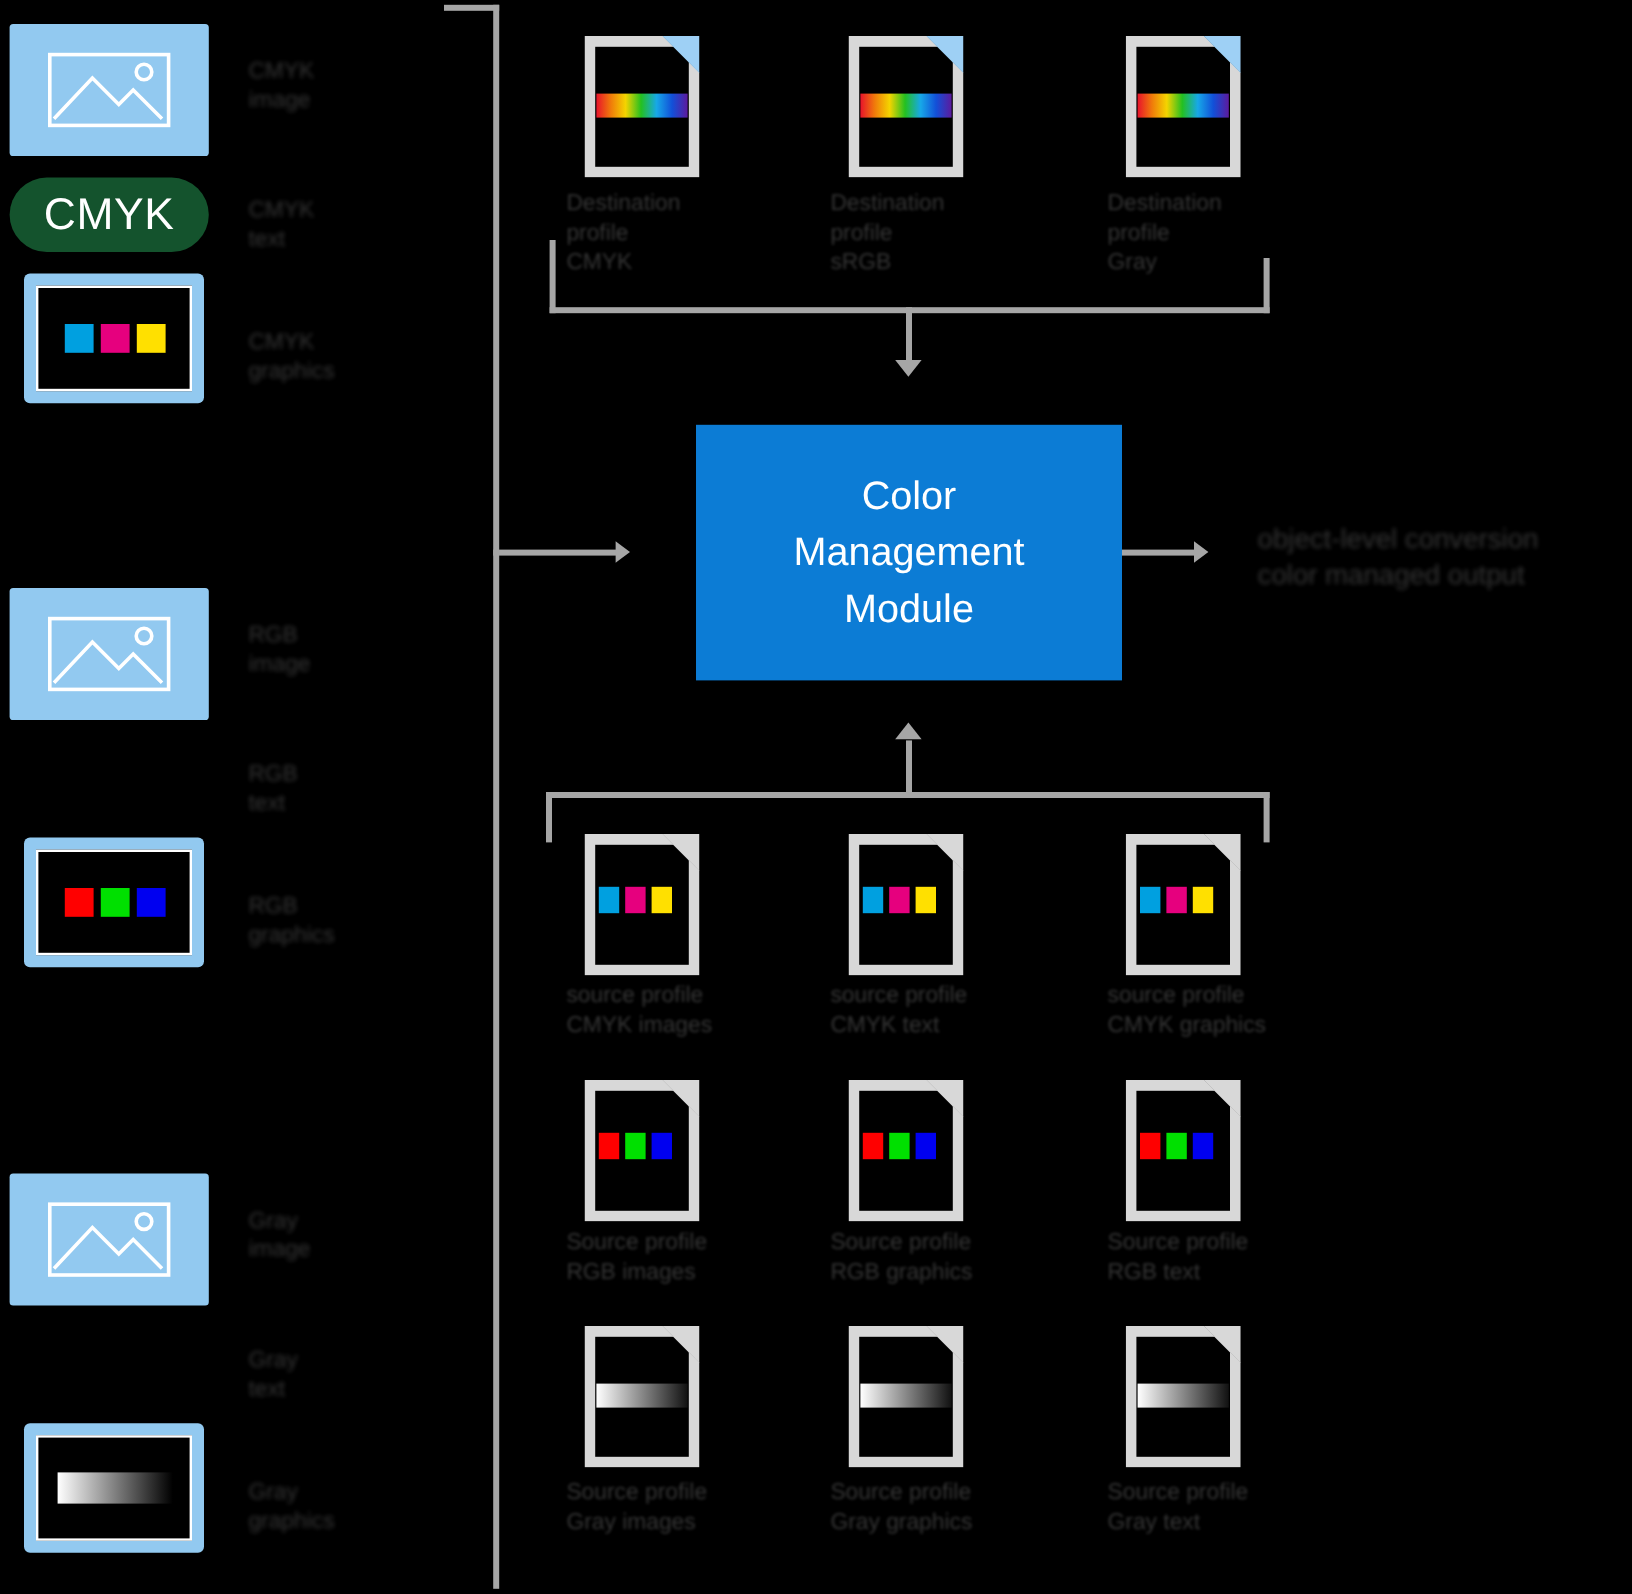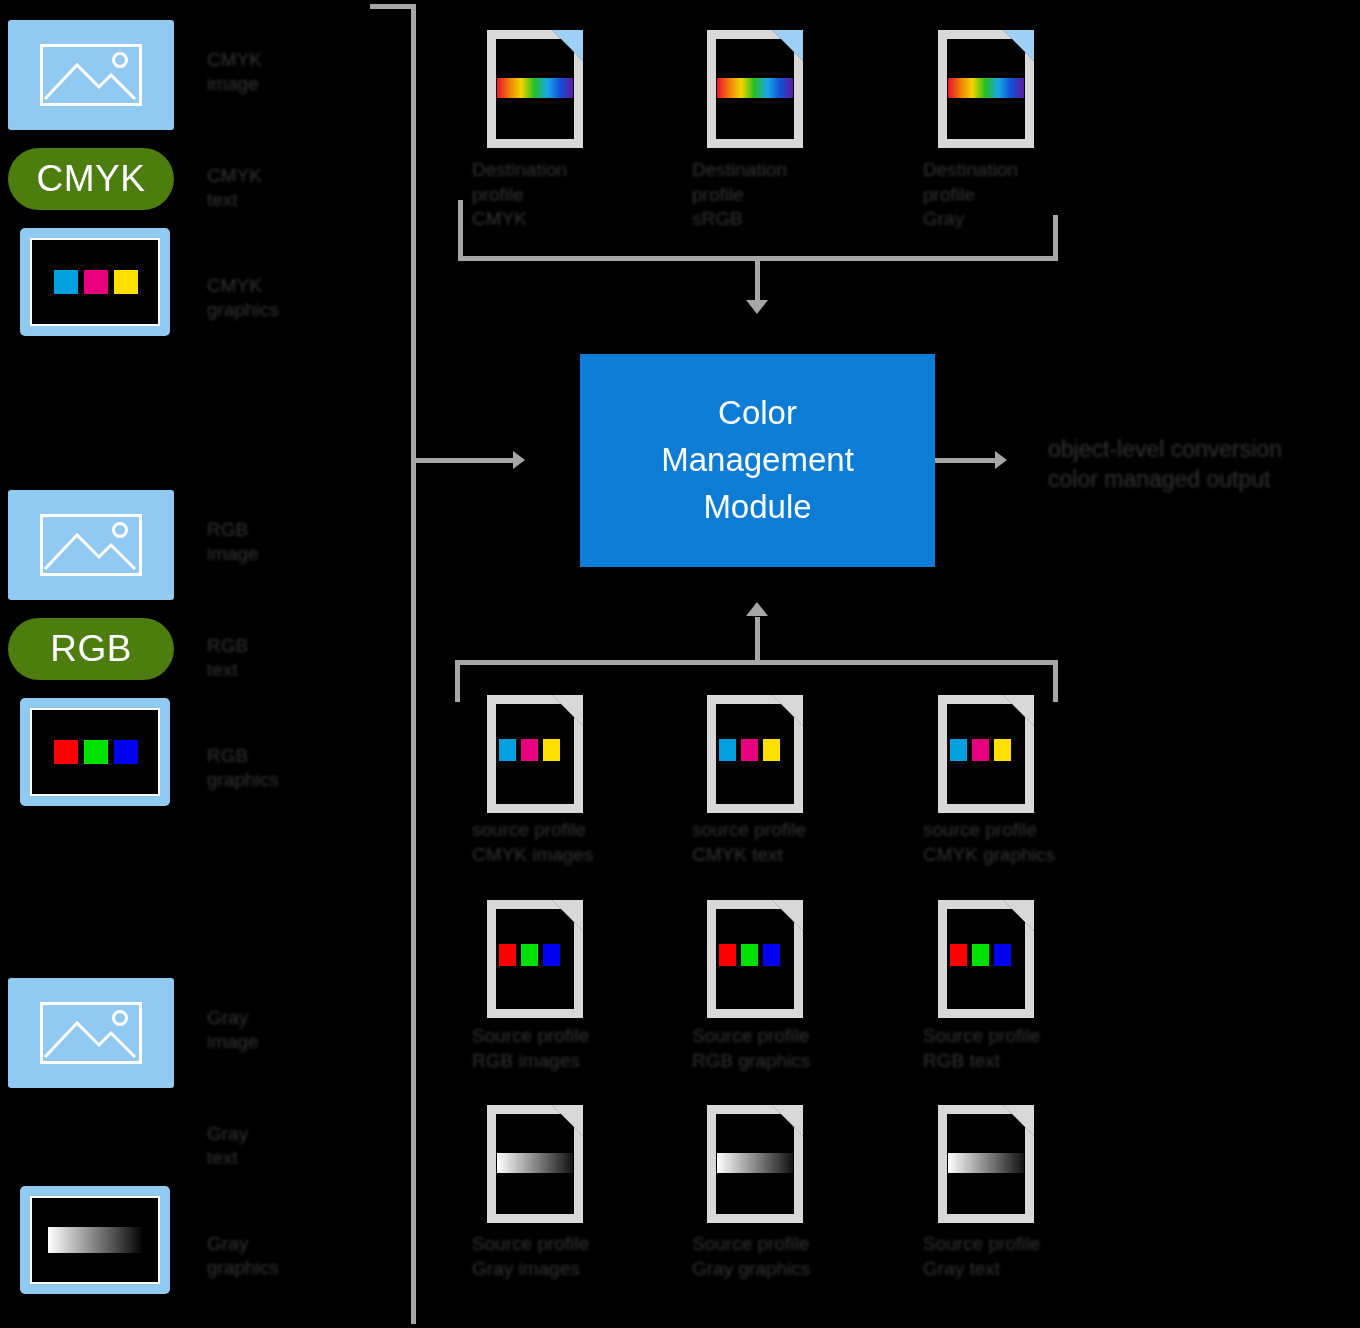--- a/index.html
+++ b/index.html
@@ -20,21 +20,21 @@
     position:absolute;inset:0;border:3px solid #fff;box-sizing:border-box;
   }
   .pic-icon .sun{
     position:absolute;right:14px;top:8px;width:16px;height:16px;
     border:3px solid #fff;border-radius:50%;box-sizing:border-box;
   }
   .pic-icon svg{position:absolute;left:3px;top:3px;}
 
   .src-pill{
     position:absolute;left:0;width:166px;height:62px;border-radius:31px;
-    background:#4d7c0f;display:flex;align-items:center;justify-content:center;
+    background:#14532d;display:flex;align-items:center;justify-content:center;
     color:#fff;font-size:37px;font-weight:300;letter-spacing:.5px;
   }
   .src-screen{
     position:absolute;left:12px;width:150px;height:108px;
     background:#92C9F0;border-radius:5px;box-sizing:border-box;padding:10px;
   }
   .src-screen .inner{
     width:100%;height:100%;background:#000;border:2px solid #fff;
     box-sizing:border-box;display:flex;align-items:center;gap:6px;
     padding-left:22px;
@@ -143,21 +143,20 @@
 <div class="src-group" style="top:490px;height:360px;">
   <div class="src-img-box" style="top:0;">
     <div class="pic-icon">
       <div class="frame"></div>
       <div class="sun"></div>
       <svg width="96" height="56" viewBox="0 0 96 56">
           <polyline points="2,52 34,18 56,40 68,28 92,52" fill="none" stroke="#fff" stroke-width="3"></polyline>
         </svg>
     </div>
   </div>
-  <div class="src-pill" style="top:128px;">RGB</div>
   <div class="src-screen" style="top:208px;">
     <div class="inner">
       <span class="sw" style="background:#FF0000"></span>
       <span class="sw" style="background:#00E000"></span>
       <span class="sw" style="background:#0000F0"></span>
     </div>
   </div>
   <div class="side-label" style="top:28px;">RGB
 image</div>
   <div class="side-label" style="top:144px;">RGB

